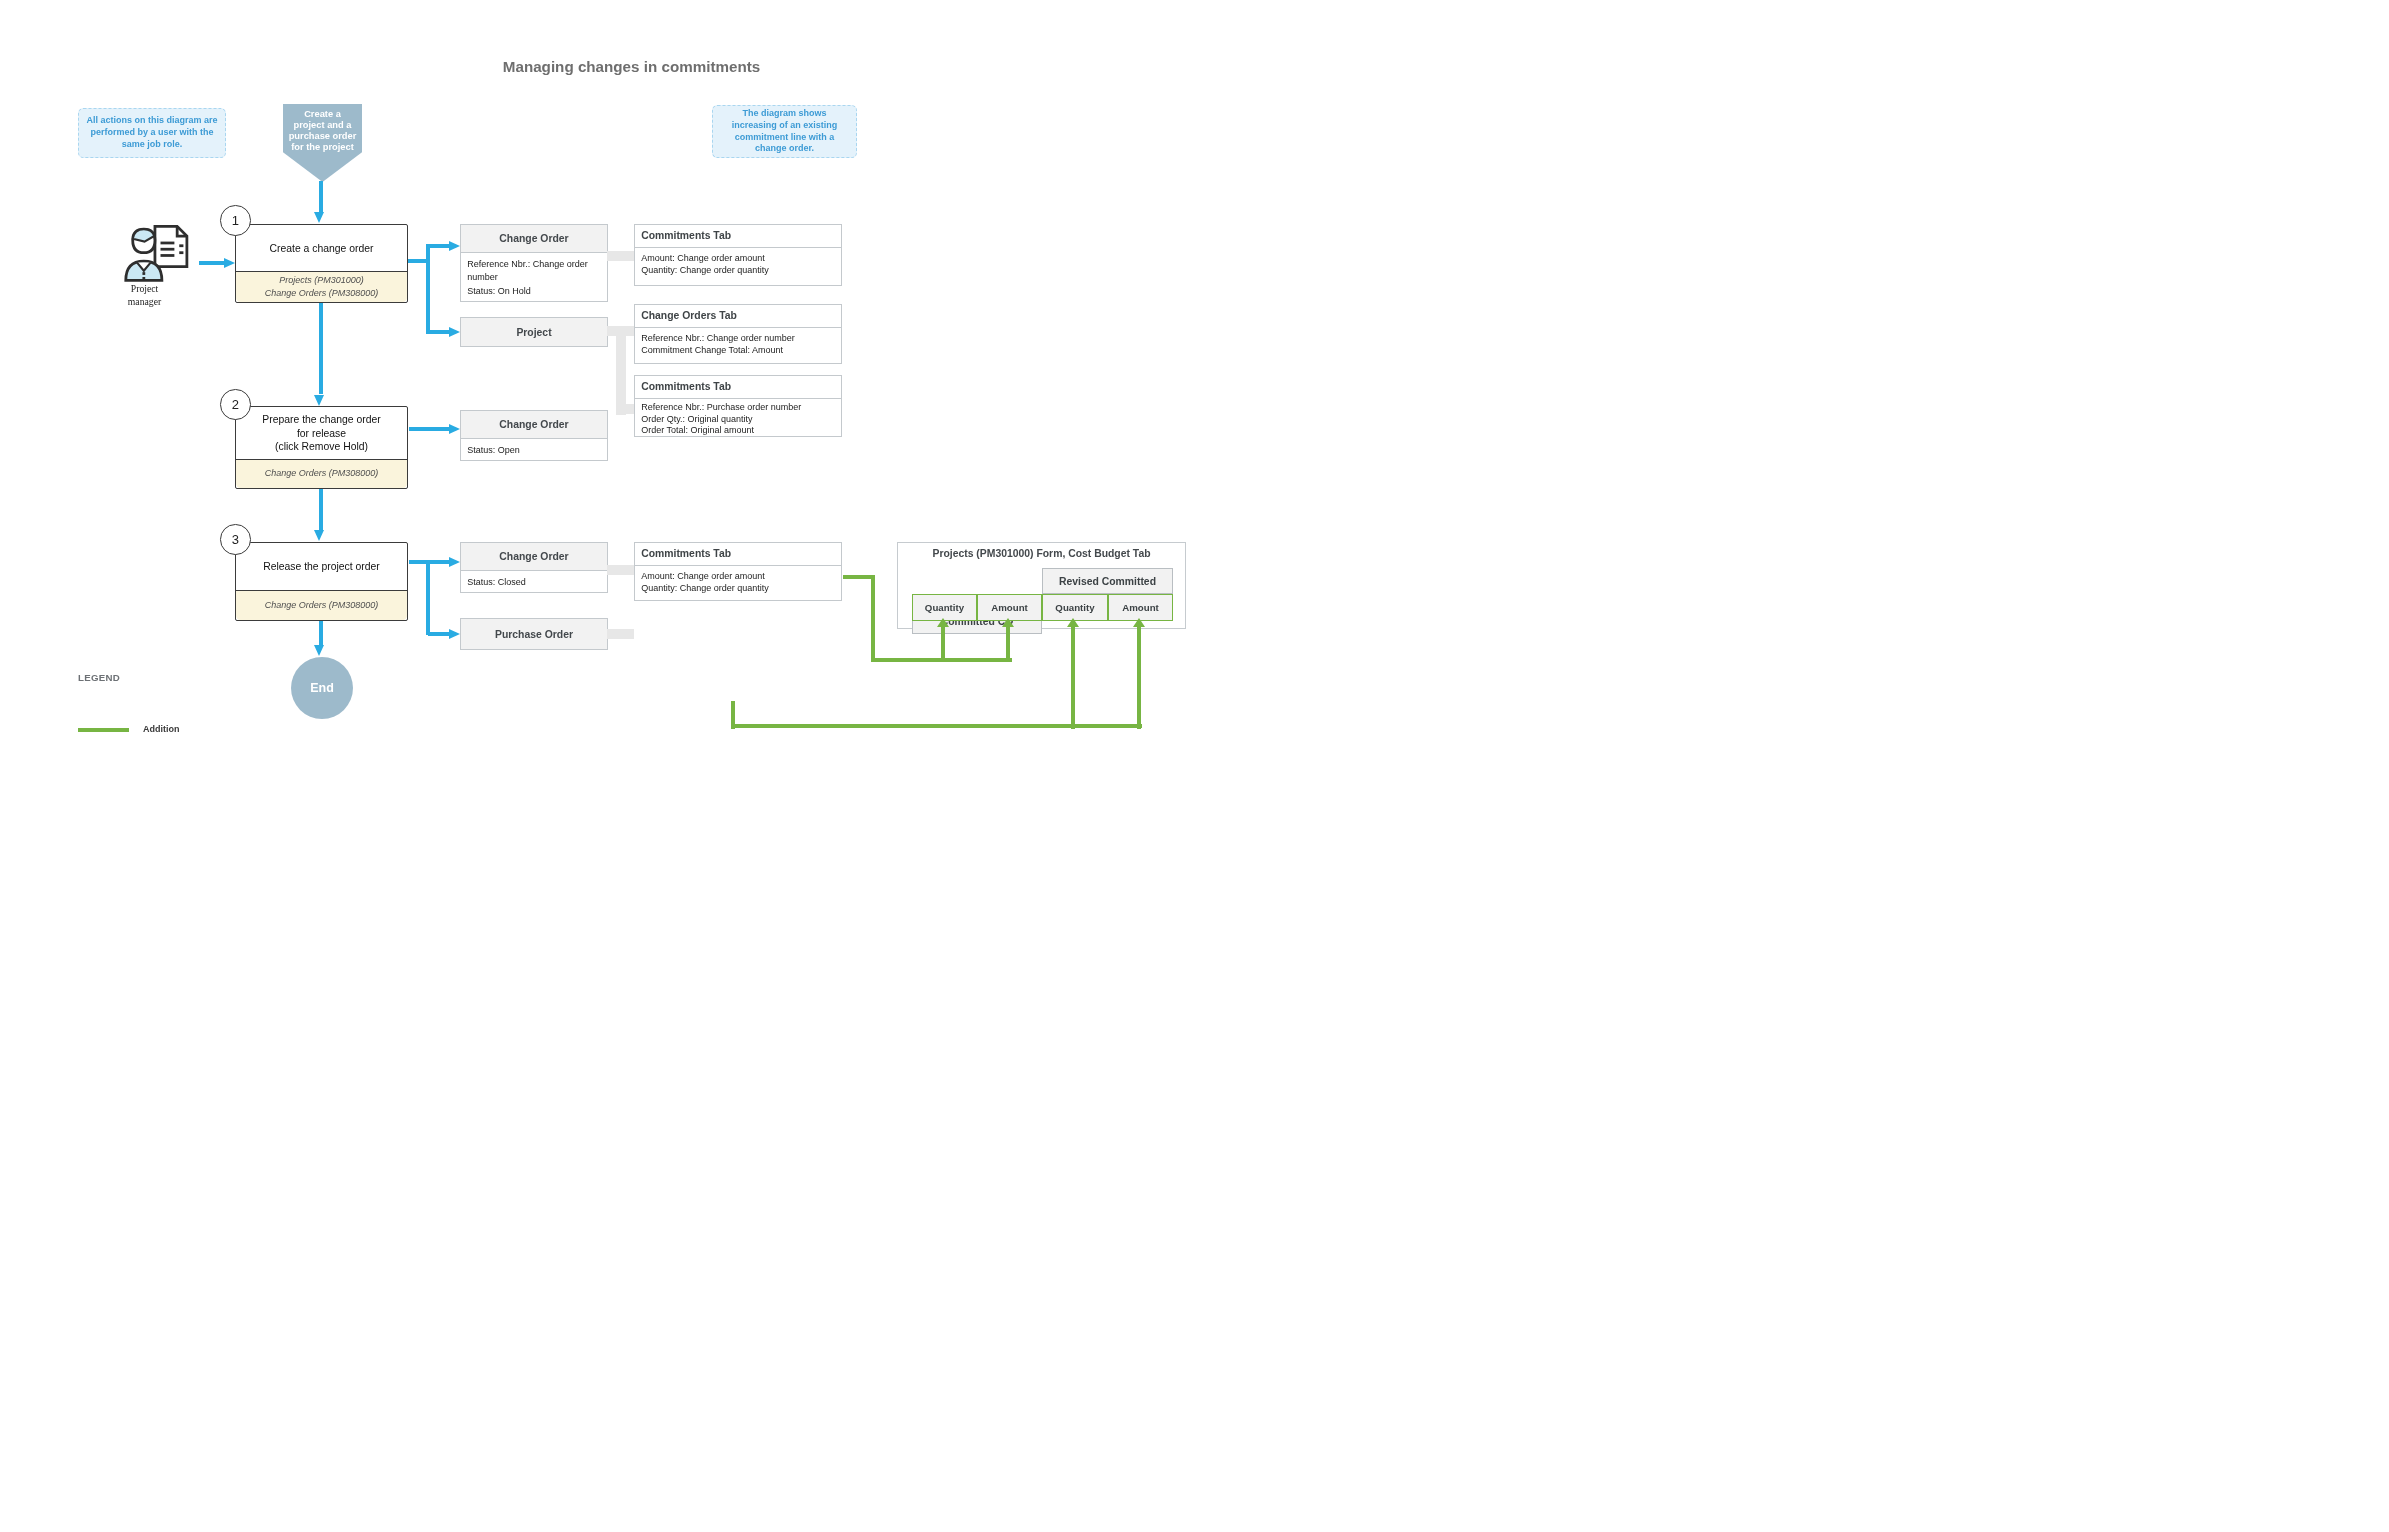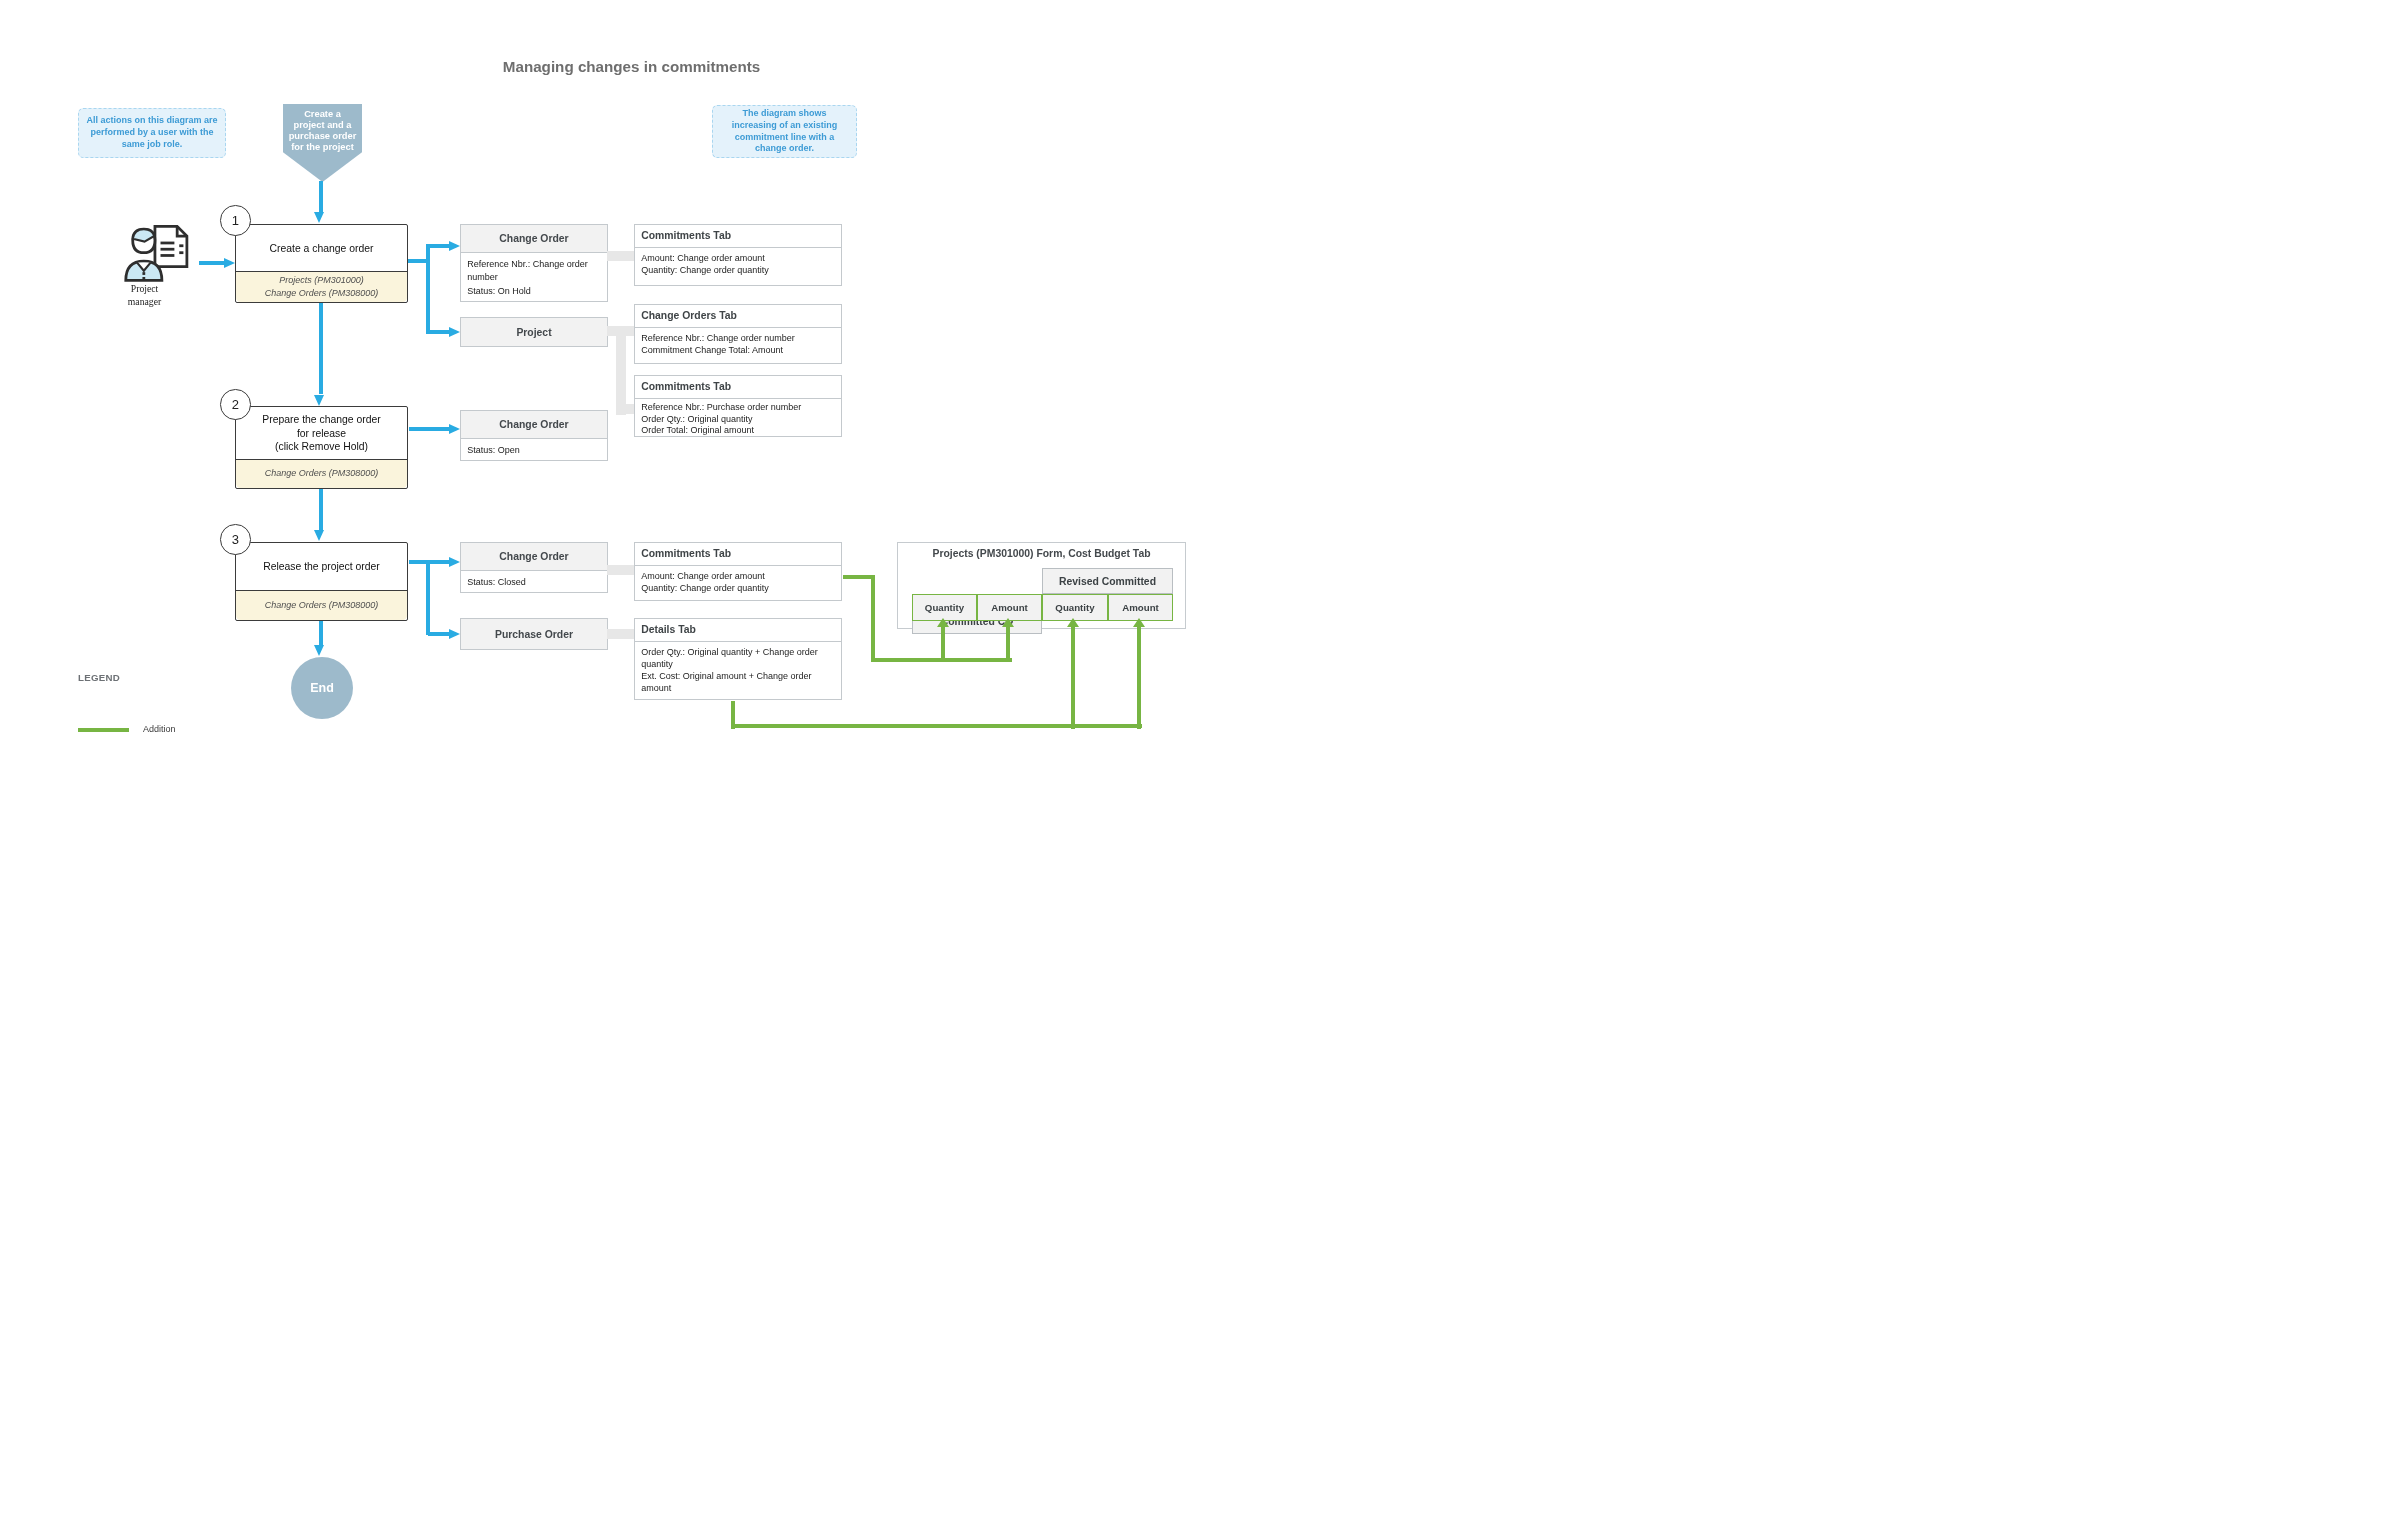--- a/index.html
+++ b/index.html
@@ -232,36 +232,29 @@
     <div class="tab-body">
       <div>Amount: Change order amount</div>
       <div>Quantity: Change order quantity</div>
     </div>
   </div>
 
   <div class="abs hd-box" style="left:460px;top:618px;width:148px;height:32px;">Purchase Order</div>
 
   <div class="abs gray-bar" style="left:607px;top:629px;width:27px;height:10.4px;"></div>
 
-  <div class="abs tab-box" style="left:634px;top:618px;width:208px;height:82px;">
-    <div class="tab-head">Details Tab</div>
-    <div class="tab-body" style="line-height:1.35;">
-      <div>Order Qty.: Original quantity + Change order quantity</div>
-      <div>Ext. Cost: Original amount + Change order amount</div>
-    </div>
-  </div>
 
   <div class="abs cy-v" style="left:319px;top:621px;height:25px;"></div>
   <div class="abs arr-d" style="left:314px;top:645px;"></div>
 
   <div class="abs end-circle" style="left:291px;top:657px;width:62px;height:62px;">End</div>
 
   <div class="abs legend-title" style="left:78px;top:672px;">LEGEND</div>
   <div class="abs legend-line" style="left:78px;top:728px;width:51px;"></div>
-  <div class="abs legend-label" style="left:143px;top:724px;">Addition</div>
+  <div class="abs legend-label" style="left:143px;top:724px;font-weight:bold;">Addition</div>
 
   <div class="abs bt-outer" style="left:897px;top:542px;width:289px;height:87px;">
     <div class="bt-title">Projects (PM301000) Form, Cost Budget Tab</div>
     <div class="bt-cell bt-group" style="left:14px;top:25px;width:130px;height:26px;margin-top:40px;">Committed CO</div>
     <div class="bt-cell bt-group" style="left:144px;top:25px;width:131px;height:26px;">Revised Committed</div>
     <div class="bt-cell bt-col" style="left:14px;top:51px;width:65px;height:27px;">Quantity</div>
     <div class="bt-cell bt-col" style="left:79px;top:51px;width:65px;height:27px;">Amount</div>
     <div class="bt-cell bt-col" style="left:144px;top:51px;width:66px;height:27px;">Quantity</div>
     <div class="bt-cell bt-col" style="left:210px;top:51px;width:65px;height:27px;">Amount</div>
   </div>

